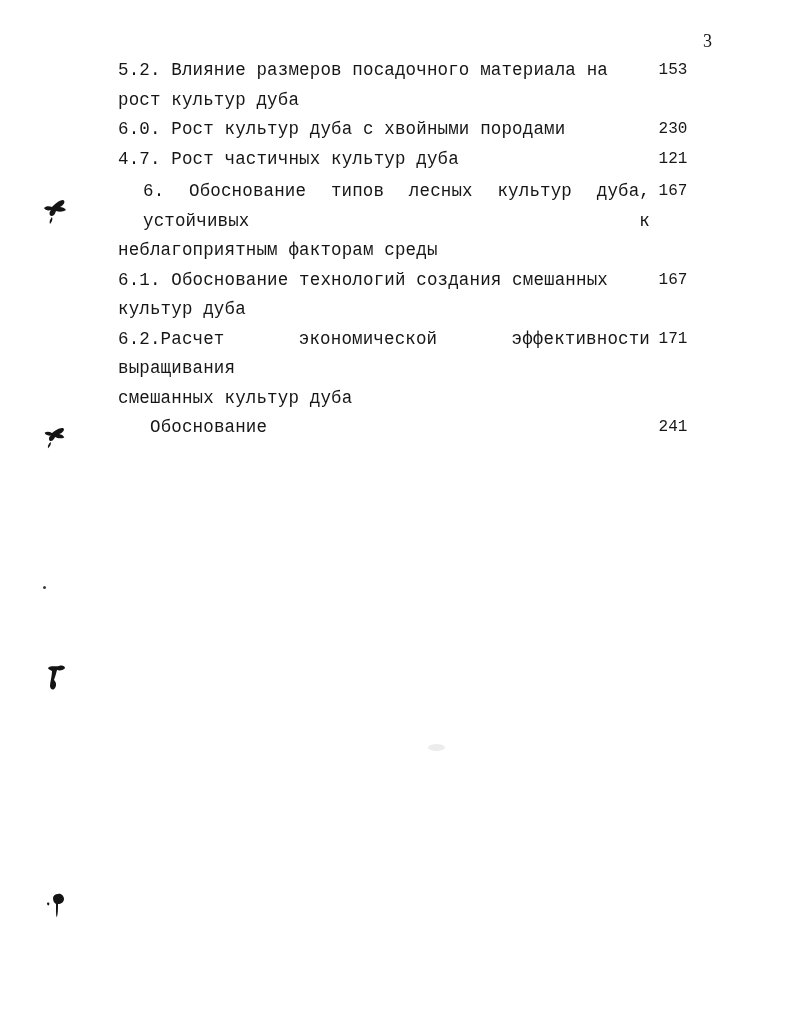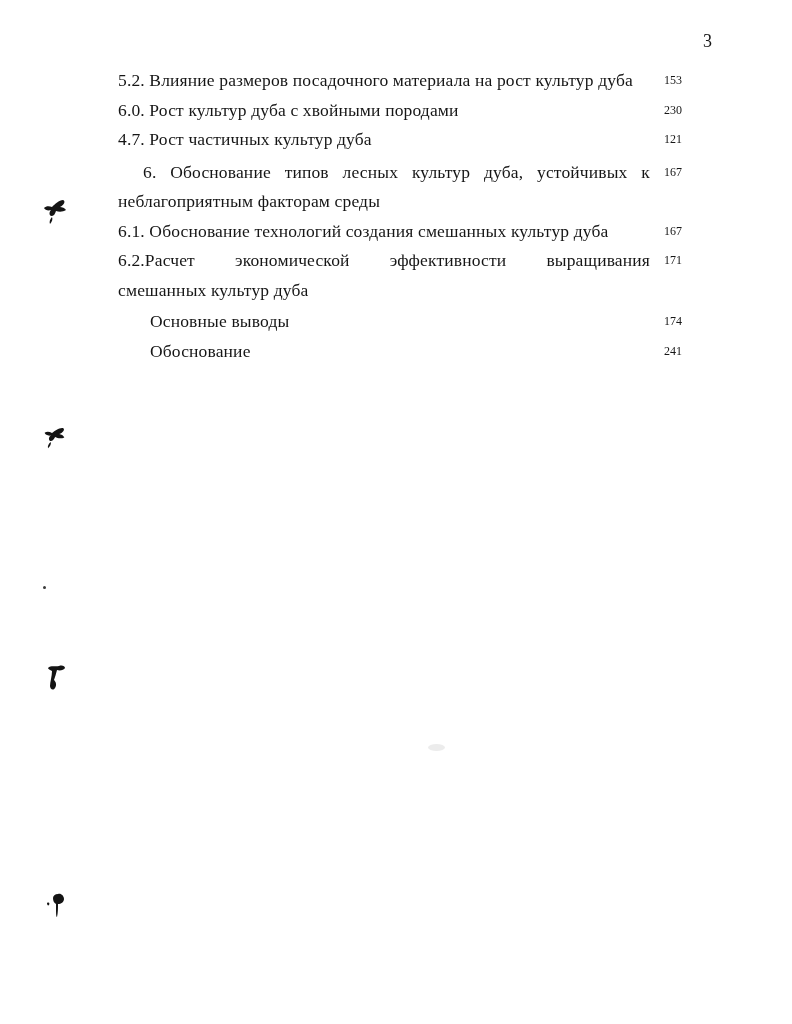--- a/index.html
+++ b/index.html
@@ -16,23 +16,24 @@
     overflow: hidden;
   }
   .page-number-top {
     padding-top: 31px;
     padding-right: 80px;
     text-align: right;
     font-size: 18px;
     line-height: 20px;
   }
   .toc {
-    margin-top: 15px;
+    margin-top: 5px;
     margin-left: 118px;
     width: 578px;
+    font-family: Liberation Mono, monospace;
   }
   .toc-row {
     display: flex;
     align-items: flex-start;
   }
   .toc-title {
     width: 532px;
     font-size: 17.5px;
     line-height: 29.5px;
     letter-spacing: 0.15px;
@@ -52,21 +53,21 @@
   }
   .type-chapter {
     margin-top: 3px;
   }
   .gap-before {
     margin-top: 2px;
   }
   .toc-page {
     width: 46px;
     text-align: center;
-    font-size: 12px;
+    font-size: 16px;
     line-height: 29.5px;
   }
   .ink-mark {
     position: absolute;
     pointer-events: none;
   }
   .ink-mark path, .ink-mark circle {
     fill: #141414;
   }
   .ink-dot {
@@ -124,26 +125,20 @@
         </div>
         <div class="toc-page">167</div>
       </div>
       <div class="toc-row type-section">
         <div class="toc-title">
           <span class="toc-line justified">6.2.Расчет экономической эффективности выращивания</span>
           <span class="toc-line">смешанных культур дуба</span>
         </div>
         <div class="toc-page">171</div>
       </div>
-      <div class="toc-row type-backmatter gap-before">
-        <div class="toc-title">
-          <span class="toc-line">Основные выводы</span>
-        </div>
-        <div class="toc-page">174</div>
-      </div>
       <div class="toc-row type-backmatter">
         <div class="toc-title">
           <span class="toc-line">Обоснование</span>
         </div>
         <div class="toc-page">241</div>
       </div>
     </div>
 
   <svg class="ink-mark" style="left:44px; top:199px;" width="24" height="26" viewBox="0 0 24 26">
     <path d="M19 1 C22 2 20 6 16 8 C18 8 21 9 22 11 C19 13 15 13 12 12 C11 15 10 17 7 17 C5 16 5 13 7 11 C4 12 1 11 0 9 C2 7 5 7 8 8 C11 5 15 1 19 1 Z M8 18 C9 20 8 23 6 25 C5 23 6 20 8 18 Z"></path>

